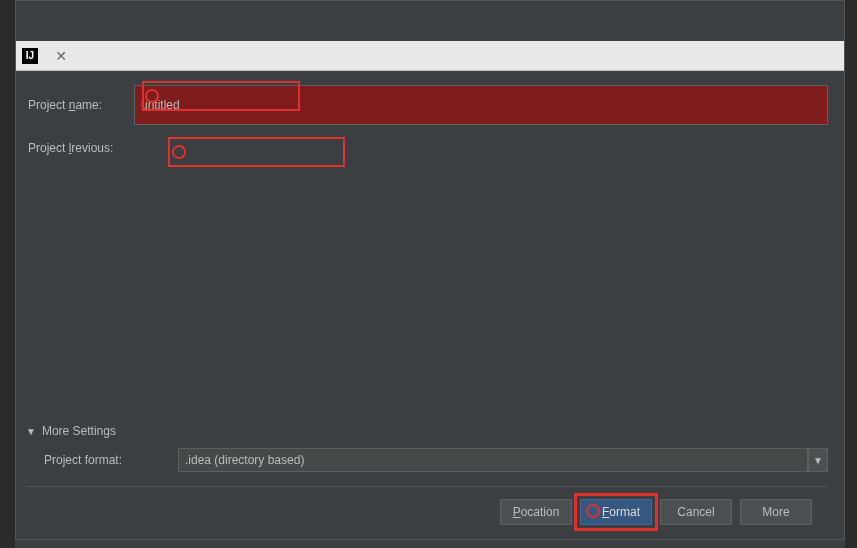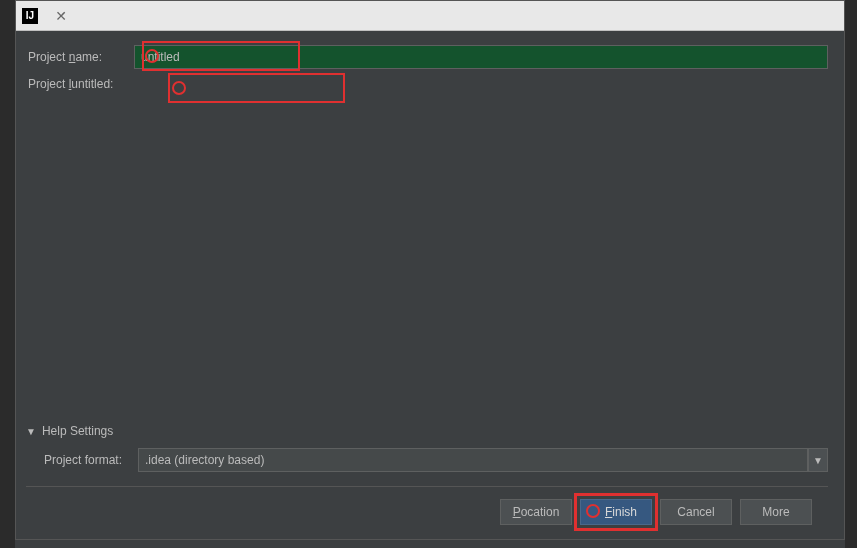--- a/index.html
+++ b/index.html
@@ -45,20 +45,21 @@
       flex-direction: column;
     }
     .titlebar {
       height: 30px;
       background: #e8e8e8;
       color: #333;
       display: flex;
       align-items: center;
       padding: 0 6px;
       border-bottom: 1px solid #c0c0c0;
+      margin-top: 40px;
     }
     .titlebar-icon {
       width: 16px;
       height: 16px;
       background: #000;
       color: #fff;
       font-size: 10px;
       font-weight: bold;
       display: flex;
       align-items: center;
@@ -81,37 +82,37 @@
     .content {
       flex: 1;
       padding: 14px 16px 0 10px;
       display: flex;
       flex-direction: column;
       position: relative;
     }
     .form-row {
       display: flex;
       align-items: center;
-      margin-bottom: 8px;
+      margin-bottom: 16px;
       position: relative;
     }
     .form-label {
       width: 108px;
       text-align: left;
       padding-left: 2px;
     }
     .form-label .underline {
       text-decoration: underline;
     }
     .form-input {
       flex: 1;
-      background: #14532d;
-      border: 1px solid #5e6060;
-      color: #bbbbbb;
-      padding: 3px 6px;
+      background: #7f1d1d;
+      border: 1px solid #5e6060;
+      color: #bbbbbb;
+      padding: 19px 6px;
       font-size: 12px;
       font-family: inherit;
       height: 24px;
     }
     .input-wrap {
       position: relative;
       flex: 1;
       display: flex;
     }
     .red-box {
@@ -166,20 +167,21 @@
     .more-settings .arrow {
       font-size: 10px;
       margin-right: 6px;
       display: inline-block;
     }
     .project-format-row {
       display: flex;
       align-items: center;
       padding-left: 18px;
       margin-bottom: 14px;
+      gap: 40px;
     }
     .project-format-row .fmt-label {
       width: 94px;
     }
     .select-wrap {
       flex: 1;
       position: relative;
       display: flex;
     }
     .select-field {
@@ -277,31 +279,31 @@
       </div>
       <div class="input-wrap">
         <input class="form-input" type="text" value="untitled" style="">
       </div>
       <div class="red-box name"></div>
       <div class="red-circle" style="left:119px; top:4px;"></div>
     </div>
 
     <div class="form-row">
       <div class="form-label">
-        <span>Project </span><span class="underline">l</span><span>untitled:</span>
+        <span>Project </span><span class="underline">l</span><span>revious:</span>
       </div>
       <div class="red-box loc"></div>
       <div class="red-circle" style="left:146px; top:4px;"></div>
     </div>
 
     <div class="spacer"></div>
 
     <div class="more-settings">
       <span class="arrow">▼</span>
-      <span>Help Settings</span>
+      <span>More Settings</span>
     </div>
 
     <div class="project-format-row">
       <div class="fmt-label">
         <span>Project </span><span class="underline">f</span><span>ormat:</span>
       </div>
       <div class="select-wrap">
         <div class="select-field">.idea (directory based)</div>
         <div class="select-arrow">▼</div>
       </div>
@@ -311,21 +313,21 @@
 
     <div class="footer">
       <div class="btn">
         <span class="underline">P</span>
           <span>ocation</span>
       </div>
       <div class="finish-wrap">
         <div class="btn primary">
           <span style="width:10px;"></span>
             <span class="underline">F</span>
-            <span>inish</span>
+            <span>ormat</span>
         </div>
         <div class="finish-red-box"></div>
         <div class="finish-circle"></div>
       </div>
       <div class="btn">Cancel</div>
       <div class="btn">More</div>
     </div>
 
   </div>
 </div>

